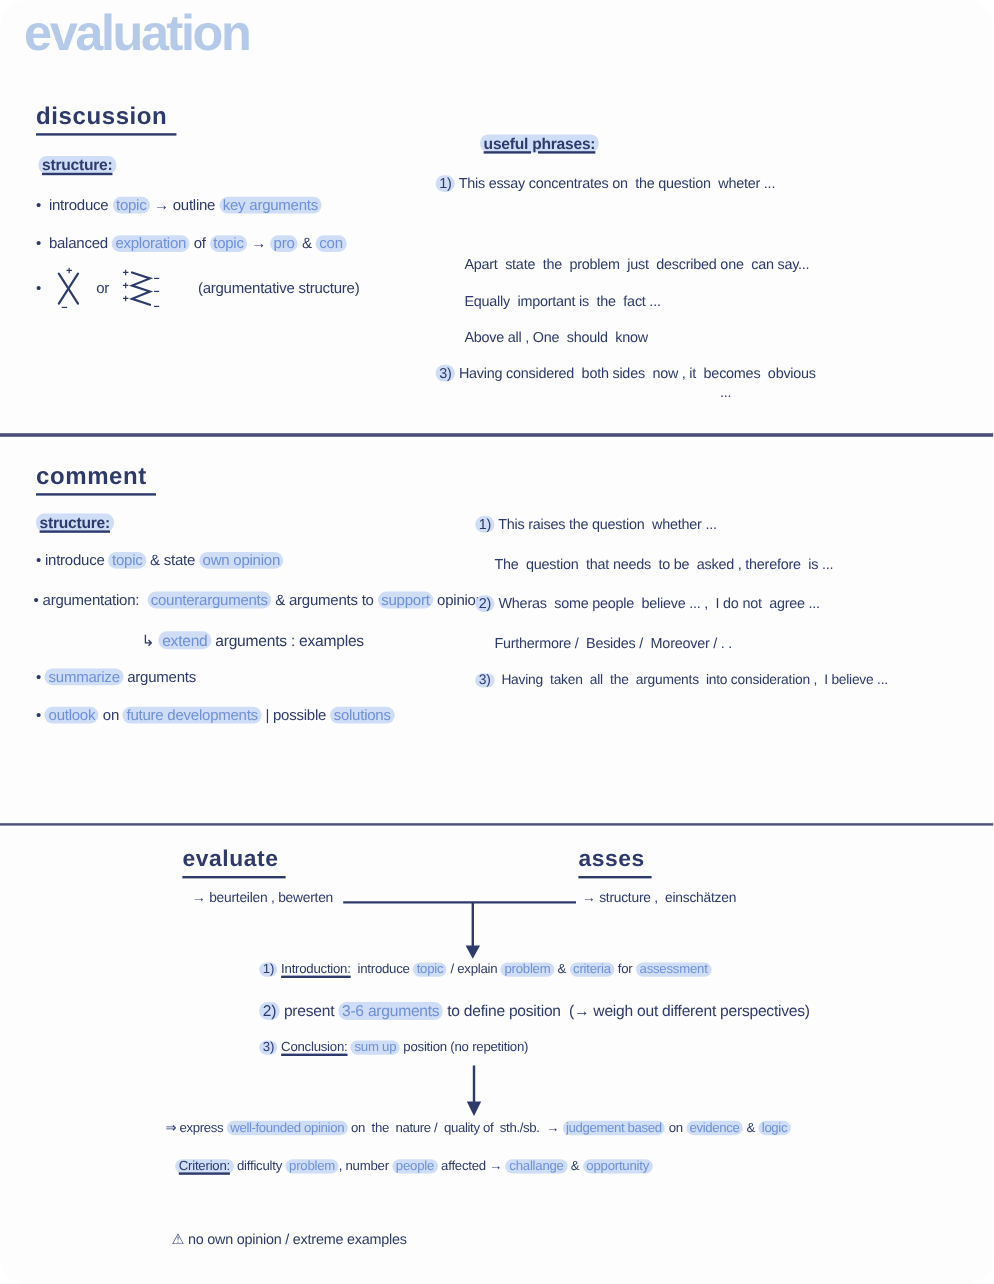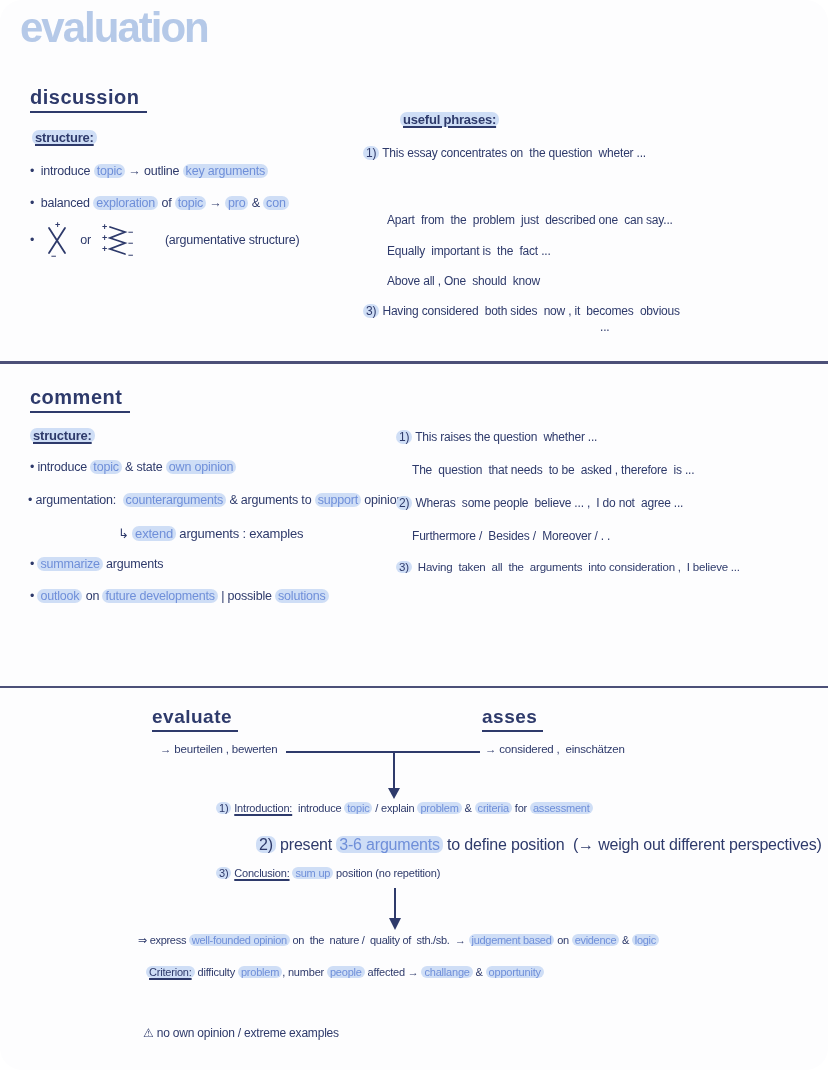--- a/index.html
+++ b/index.html
@@ -76,21 +76,21 @@
       <text x="1" y="32">+</text>
       <text x="27" y="15">−</text>
       <text x="27" y="26">−</text>
       <text x="27" y="38">−</text>
     </svg>
     <span style="font-size:12.5px;margin-left:22px;">(argumentative structure)</span>
   </div>
 
   <div class="line bold" style="left:363px;top:112px;font-size:13px;padding-left:37px;"><span class="seg ink-d hl ul">useful phrases:</span></div>
   <div class="line" style="left:363px;top:146px;font-size:12px;"><span class="seg ink-d hl">1)</span><span class="seg ink-d"> This essay concentrates on  the question  wheter ...</span></div>
-  <div class="line" style="left:387px;top:213px;font-size:12px;"><span class="seg ink-d">Apart  from  the  problem  just  described one  can say...</span></div>
+  <div class="line" style="left:387px;top:213px;font-size:12px;"><span class="seg ink-d">Apart  state  the  problem  just  described one  can say...</span></div>
   <div class="line" style="left:387px;top:244px;font-size:12px;"><span class="seg ink-d">Equally  important is  the  fact ...</span></div>
   <div class="line" style="left:387px;top:274px;font-size:12px;"><span class="seg ink-d">Above all , One  should  know</span></div>
   <div class="line" style="left:363px;top:304px;font-size:12px;text-align:right;"><span class="seg ink-d hl">3)</span><span class="seg ink-d"> Having considered  both sides  now , it  becomes  obvious</span></div>
   <div class="line" style="left:600px;top:320px;font-size:12px;"><span class="seg ink-d">...</span></div>
 
   <div class="divider" style="top:361px;height:3px;"></div>
 
   <div class="section-heading" style="left:30px;top:386px;">comment</div>
 
   <div class="line bold" style="left:30px;top:428px;font-size:13px;"><span class="seg ink-d hl ul">structure:</span></div>
@@ -105,30 +105,30 @@
   <div class="line" style="left:396px;top:496px;font-size:12px;"><span class="seg ink-d hl">2)</span><span class="seg ink-d"> Wheras  some people  believe ... ,  I do not  agree ...</span></div>
   <div class="line" style="left:412px;top:529px;font-size:12px;"><span class="seg ink-d">Furthermore /  Besides /  Moreover / . .</span></div>
   <div class="line" style="left:396px;top:560px;font-size:11.5px;"><span class="seg ink-d hl">3)</span><span class="seg ink-d">  Having  taken  all  the  arguments  into consideration ,  I believe ...</span></div>
 
   <div class="divider" style="top:686px;height:2px;"></div>
 
   <div class="sub-heading" style="left:152px;top:706px;">evaluate</div>
   <div class="sub-heading" style="left:482px;top:706px;">asses</div>
 
   <div class="line" style="left:160px;top:742px;font-size:11.5px;"><span class="seg ink-d">→ beurteilen , bewerten</span></div>
-  <div class="line" style="left:485px;top:742px;font-size:11.5px;"><span class="seg ink-d">→ considered ,  einschätzen</span></div>
+  <div class="line" style="left:485px;top:742px;font-size:11.5px;"><span class="seg ink-d">→ structure ,  einschätzen</span></div>
 
   <svg class="conn-svg" style="position:absolute;left:280px;top:744px;" width="210" height="58" viewBox="0 0 210 58">
     <path class="stroke" d="M6,8 L200,8"></path>
     <path class="stroke" d="M114,8 L114,46"></path>
     <polygon class="fill" points="108,44 120,44 114,55"></polygon>
   </svg>
 
   <div class="line" style="left:216px;top:802px;font-size:11px;"><span class="seg ink-d hl">1)</span><span class="seg ink-d"> </span><span class="seg ink-d ul">Introduction:</span><span class="seg ink-d">  introduce </span><span class="seg ink-m hl">topic</span><span class="seg ink-d"> / explain </span><span class="seg ink-m hl">problem</span><span class="seg ink-d"> &amp; </span><span class="seg ink-m hl">criteria</span><span class="seg ink-d"> for </span><span class="seg ink-m hl">assessment</span></div>
-  <div class="line" style="left:216px;top:835px;font-size:16px;margin-left:40px;"><span class="seg ink-d hl">2)</span><span class="seg ink-d"> present </span><span class="seg ink-m hl">3-6 arguments</span><span class="seg ink-d"> to define position  (→ weigh out different perspectives)</span></div>
+  <div class="line" style="left:216px;top:835px;font-size:13px;"><span class="seg ink-d hl">2)</span><span class="seg ink-d"> present </span><span class="seg ink-m hl">3-6 arguments</span><span class="seg ink-d"> to define position  (→ weigh out different perspectives)</span></div>
   <div class="line" style="left:216px;top:867px;font-size:11px;"><span class="seg ink-d hl">3)</span><span class="seg ink-d"> </span><span class="seg ink-d ul">Conclusion:</span><span class="seg ink-d"> </span><span class="seg ink-m hl">sum up</span><span class="seg ink-d"> position (no repetition)</span></div>
 
   <svg class="conn-svg" style="position:absolute;left:384px;top:886px;" width="22" height="46" viewBox="0 0 22 46">
     <path class="stroke" d="M11,2 L11,34"></path>
     <polygon class="fill" points="5,32 17,32 11,44"></polygon>
   </svg>
 
   <div class="line" style="left:138px;top:934px;font-size:11px;letter-spacing:-0.3px;"><span class="seg ink-d">⇒ express </span><span class="seg ink-m hl">well-founded opinion</span><span class="seg ink-d"> on  the  nature /  quality of  sth./sb.  → </span><span class="seg ink-m hl">judgement based</span><span class="seg ink-d"> on </span><span class="seg ink-m hl">evidence</span><span class="seg ink-d"> &amp; </span><span class="seg ink-m hl">logic</span></div>
   <div class="line" style="left:146px;top:966px;font-size:11px;"><span class="seg ink-d hl ul">Criterion:</span><span class="seg ink-d"> difficulty </span><span class="seg ink-m hl">problem</span><span class="seg ink-d">, number </span><span class="seg ink-m hl">people</span><span class="seg ink-d"> affected → </span><span class="seg ink-m hl">challange</span><span class="seg ink-d"> &amp; </span><span class="seg ink-m hl">opportunity</span></div>
 

